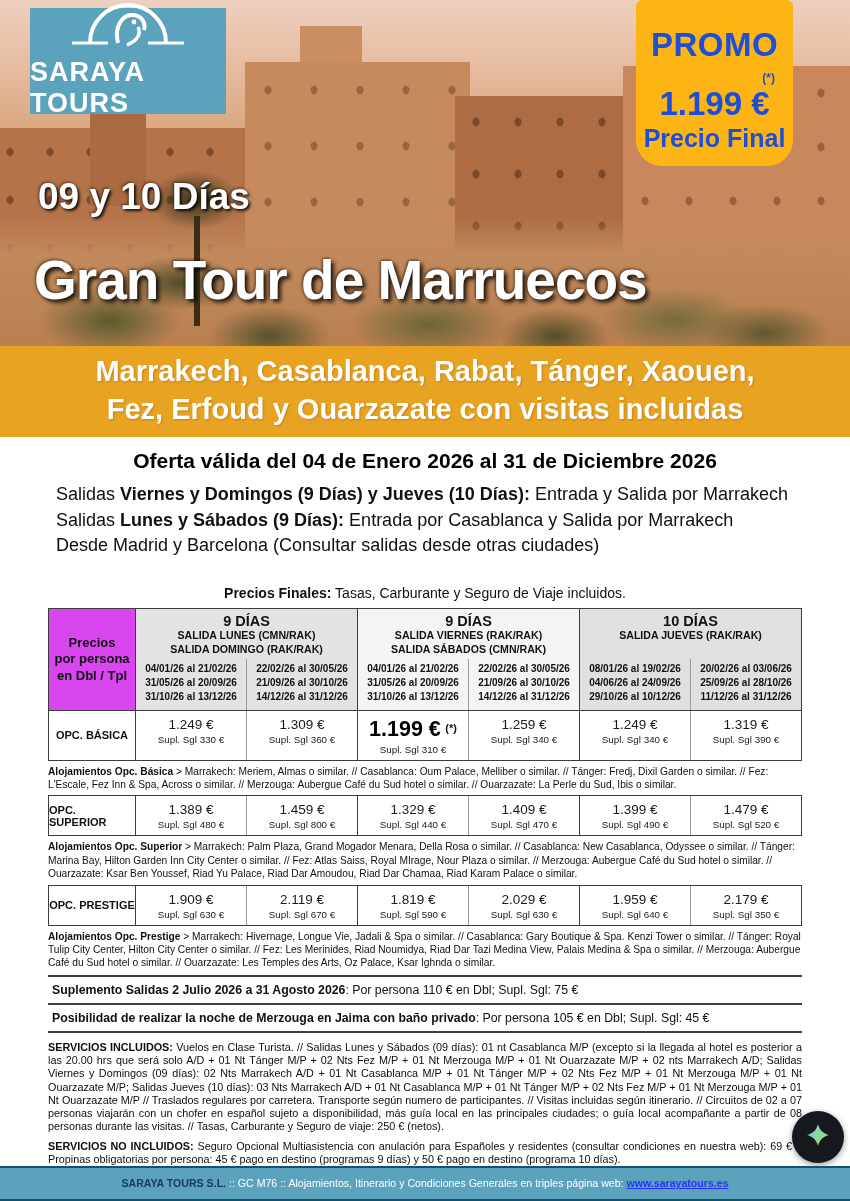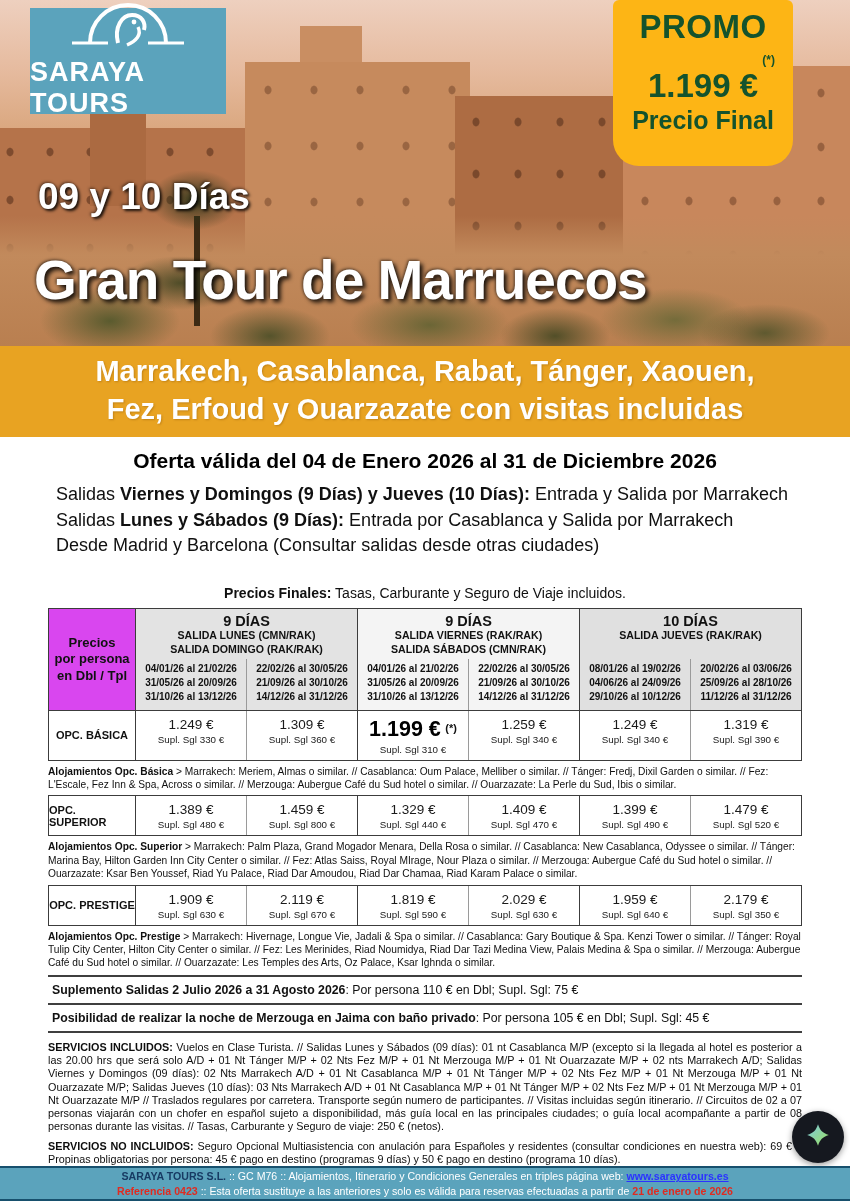--- a/index.html
+++ b/index.html
@@ -36,22 +36,22 @@
   .palm{position:absolute;left:150px;top:170px;width:90px;height:160px;background-repeat:no-repeat;background-image:
     radial-gradient(closest-side,rgba(40,52,24,.9),rgba(40,52,24,0)),
     linear-gradient(#3c2a14,#3c2a14);
     background-size:90px 60px,6px 110px;background-position:0 0,44px 46px;}
 
   .logo-box{position:absolute;left:30px;top:8px;width:196px;height:106px;background:#5ba3bc;
     display:flex;flex-direction:column;align-items:center;justify-content:center;}
   .logo-box svg{display:block;}
   .logo-text{color:#fff;font-weight:bold;font-size:27px;letter-spacing:1px;margin-top:2px;}
 
-  .promo{position:absolute;right:57px;top:0;width:180px;height:166px;background:#fdb515;
-    border-radius:6px 6px 26px 26px;color:#14532d;text-align:center;padding-top:8px;box-sizing:border-box;}
+  .promo{position:absolute;right:57px;top:0;width:157px;height:166px;background:#fdb515;
+    border-radius:6px 6px 26px 26px;color:#1d4ed8;text-align:center;padding-top:26px;box-sizing:border-box;}
   .promo .p1{font-size:33px;font-weight:bold;letter-spacing:.5px;}
   .promo .p2{font-size:12px;font-weight:bold;margin:7px 18px 0 0;text-align:right;}
   .promo .p3{font-size:33px;font-weight:bold;}
   .promo .p4{font-size:25px;font-weight:bold;margin-top:1px;}
 
   .days-title{position:absolute;left:38px;top:176px;color:#fff;font-size:37px;font-weight:bold;
     text-shadow:2px 2px 3px rgba(0,0,0,.85),-1px -1px 3px rgba(0,0,0,.5);}
   .main-title{position:absolute;left:34px;top:248px;color:#fff;font-size:55px;font-weight:bold;letter-spacing:-1px;
     text-shadow:3px 3px 4px rgba(0,0,0,.85),-1px -1px 3px rgba(0,0,0,.55);}
 
@@ -328,18 +328,15 @@
         </defs>
         <path d="M25 7 C28.5 17.5 32.5 21.5 43 25 C32.5 28.5 28.5 32.5 25 43 C21.5 32.5 17.5 28.5 7 25 C17.5 21.5 21.5 17.5 25 7 Z" fill="url(#stg)"></path>
       </svg>
     </span>
   </div>
 
   <div class="footer">
     <div>
       <b class="navy">SARAYA TOURS S.L.</b><span> :: GC M76 ::  Alojamientos, Itinerario y Condiciones Generales en triples página web:  </span><a class="flink">www.sarayatours.es</a>
     </div>
-    <div>
-      <b class="red">Referencia 0423</b><span> :: Esta oferta sustituye a las anteriores y solo es válida para reservas efectuadas a partir de </span><b class="red">21 de enero de 2026</b>
-    </div>
   </div>
 
 </div>
 
 </body></html>

